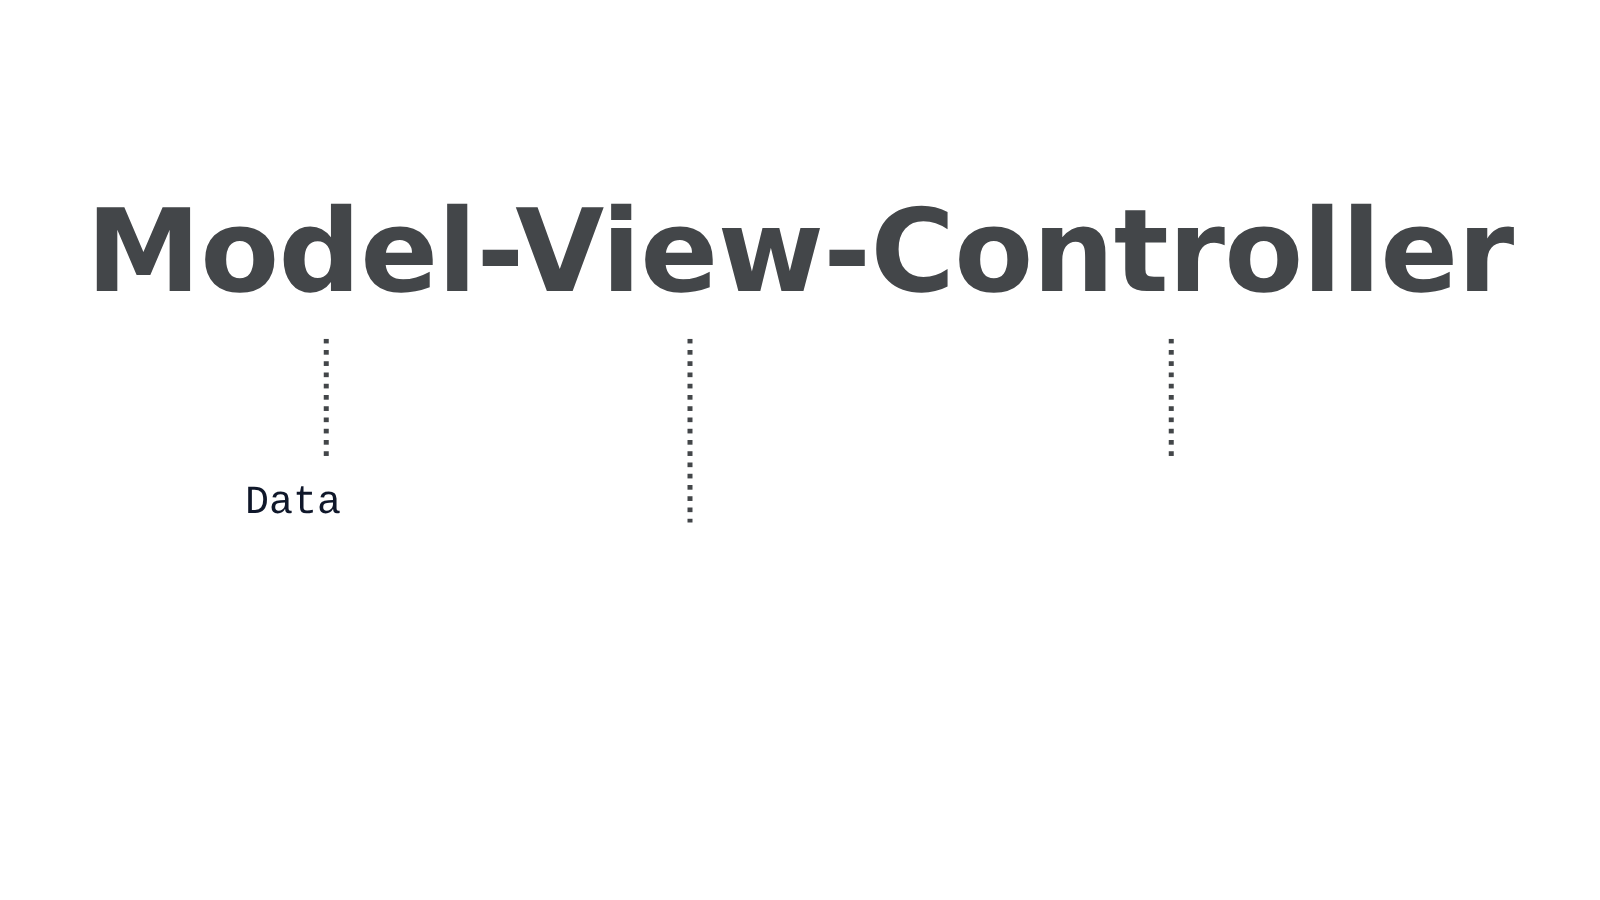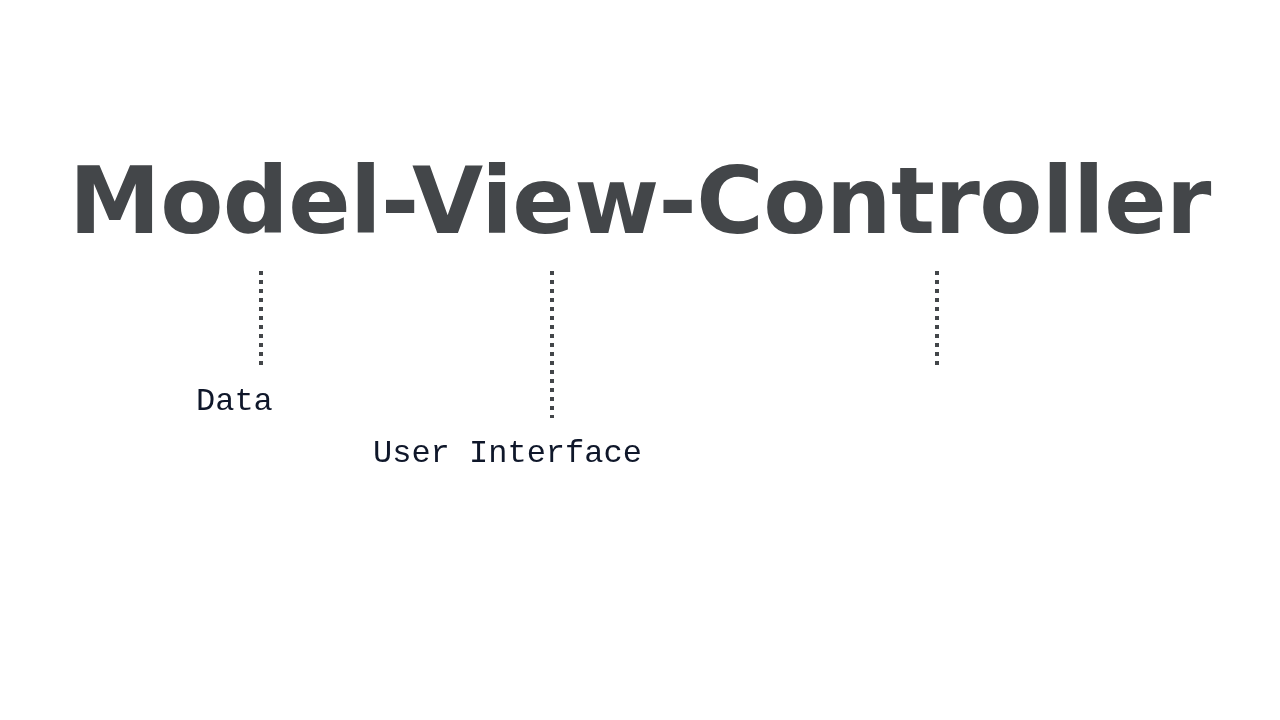--- a/index.html
+++ b/index.html
@@ -98,16 +98,15 @@
   <div id="title">Model-View-Controller</div>
 
   <div class="leader" id="leader-model"></div>
 
   <div class="leader" id="leader-view"></div>
 
   <div class="leader" id="leader-controller"></div>
 
   <div class="caption" id="caption-data">Data</div>
 
-  <div class="caption" id="caption-ui">User Interface</div>
 
 
 </div>
 
 </body></html>

